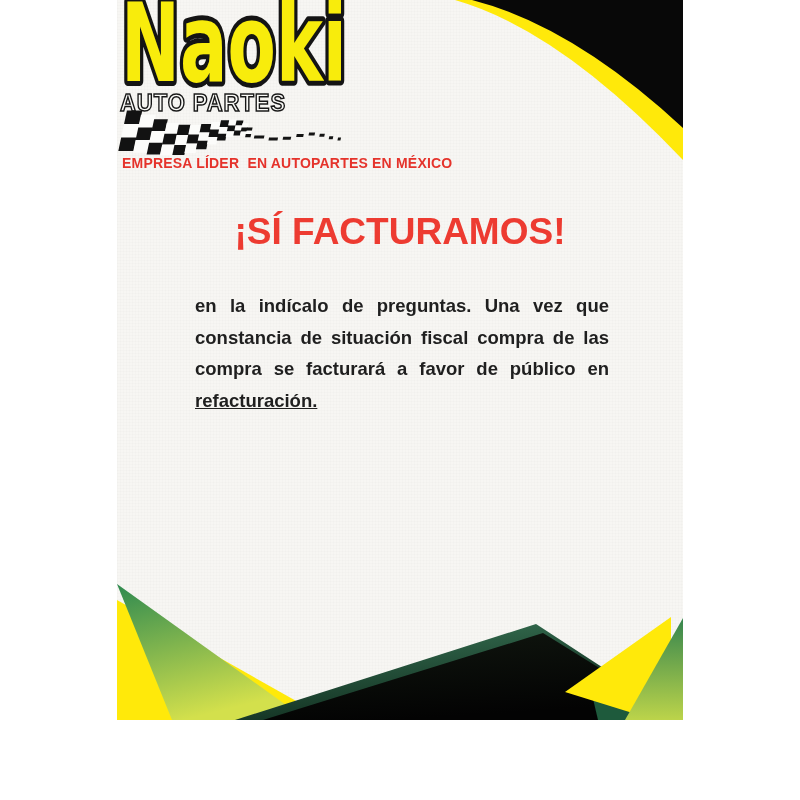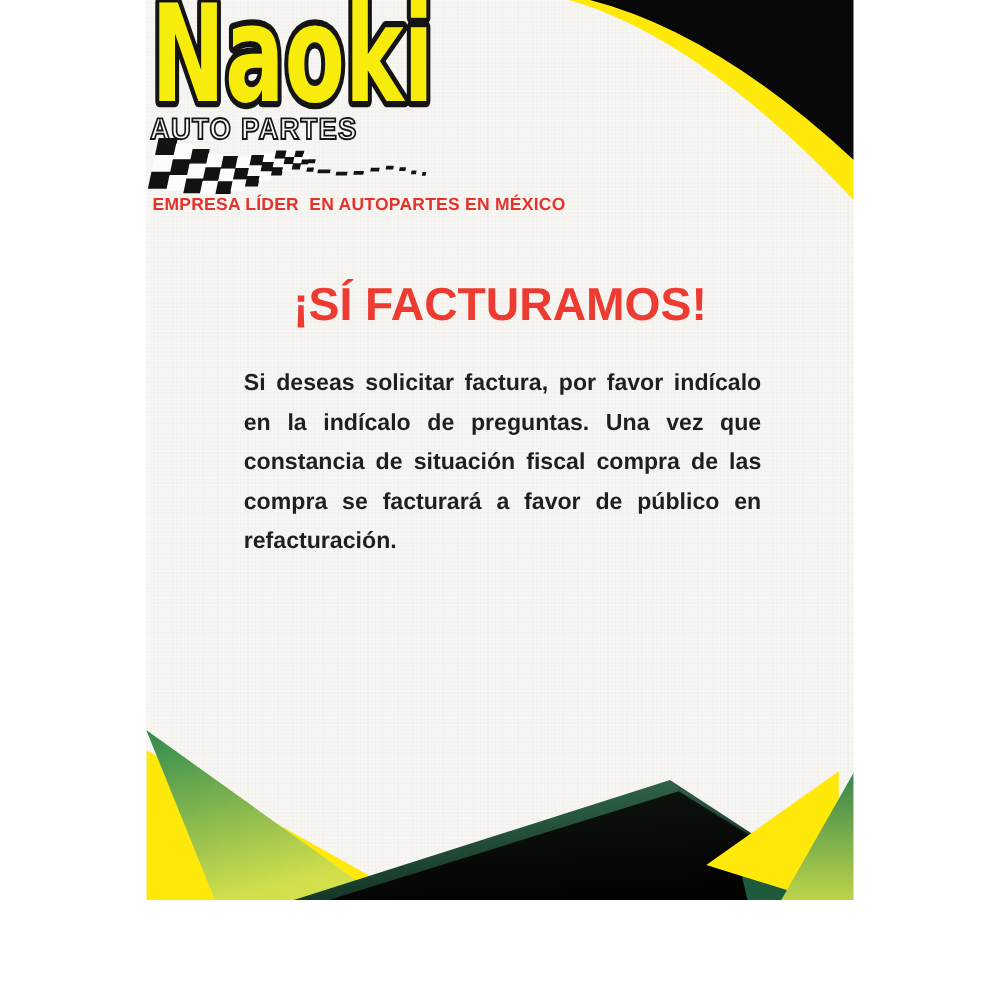--- a/index.html
+++ b/index.html
@@ -49,31 +49,31 @@
     fill:#FAFAF7;stroke:#161616;stroke-width:1.5px;
   }
   .flag-svg{position:absolute;left:0;top:110px;width:244px;height:48px;overflow:visible;}
   .tagline{
     position:absolute;left:5px;top:155px;
     font-size:14px;font-weight:bold;color:var(--tagline-red);
     letter-spacing:0.2px;white-space:pre;
   }
   
   .headline{
-    position:absolute;left:0;right:0;top:211px;margin:12px;
+    position:absolute;left:0;right:0;top:211px;margin:0;
     text-align:center;font-size:37px;font-weight:bold;
     color:var(--brand-red);letter-spacing:0px;
   }
   .body-block{
     position:absolute;left:78px;top:290px;width:414px;
     font-size:18.5px;font-weight:bold;color:var(--text-dark);
     line-height:31.5px;
   }
   .body-line{text-align:justify;text-align-last:justify;}
-  .body-line:last-child{text-align-last:left;}
+  .body-line:last-child{text-align-last:left;text-decoration:underline;}
   
   .corner-bl{position:absolute;left:0;bottom:0;width:220px;height:140px;}
   .corner-br{position:absolute;left:0;bottom:0;width:566px;height:106px;}
 </style>
 </head>
 <body>
 
 <div class="flyer">
 
   <svg class="corner-tr" viewBox="0 0 228 170" aria-hidden="true">
@@ -138,21 +138,20 @@
           <rect x="217.9" y="26.3" width="4" height="3" fill="#141414"></rect>
           <rect x="226.9" y="27.5" width="3" height="3" fill="#141414"></rect>
         </g>
       </svg>
     <div class="tagline">EMPRESA LÍDER  EN AUTOPARTES EN MÉXICO</div>
   </header>
 
   <main>
     <h1 class="headline">¡SÍ FACTURAMOS!</h1>
     <div class="body-block">
-        <div class="body-line">Si deseas solicitar factura, por favor indícalo</div>
         <div class="body-line">en la indícalo de preguntas. Una vez que</div>
         <div class="body-line">constancia de situación fiscal compra de las</div>
         <div class="body-line">compra se facturará a favor de público en</div>
         <div class="body-line">refacturación.</div>
       </div>
   </main>
 
   <svg class="corner-bl" viewBox="0 0 220 140" aria-hidden="true">
     <defs>
       <linearGradient id="gradGreenL" x1="0" y1="0" x2="0.35" y2="1">

